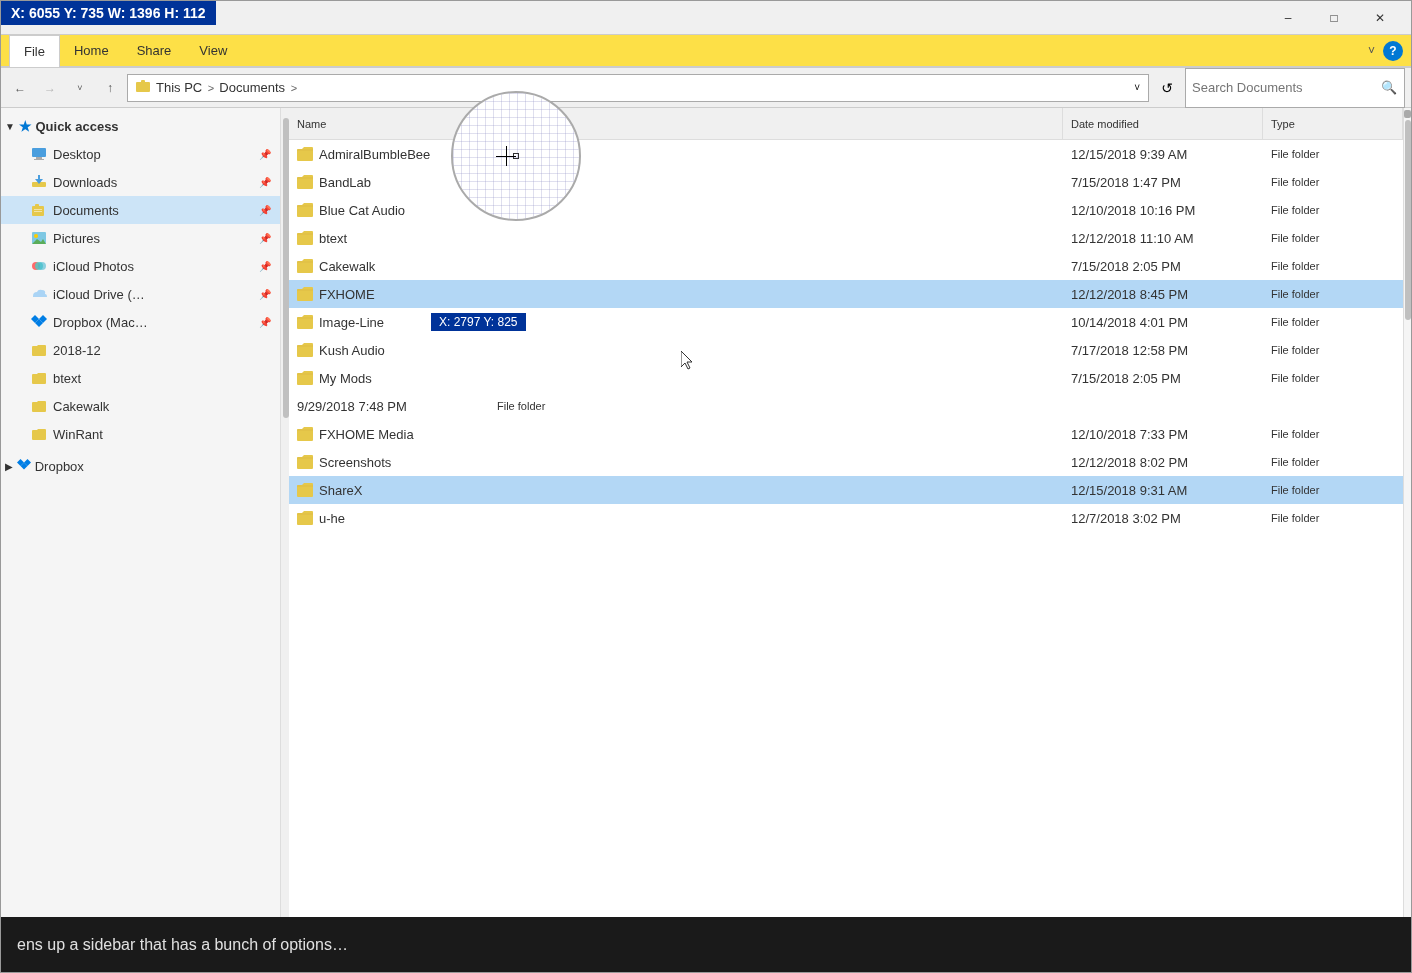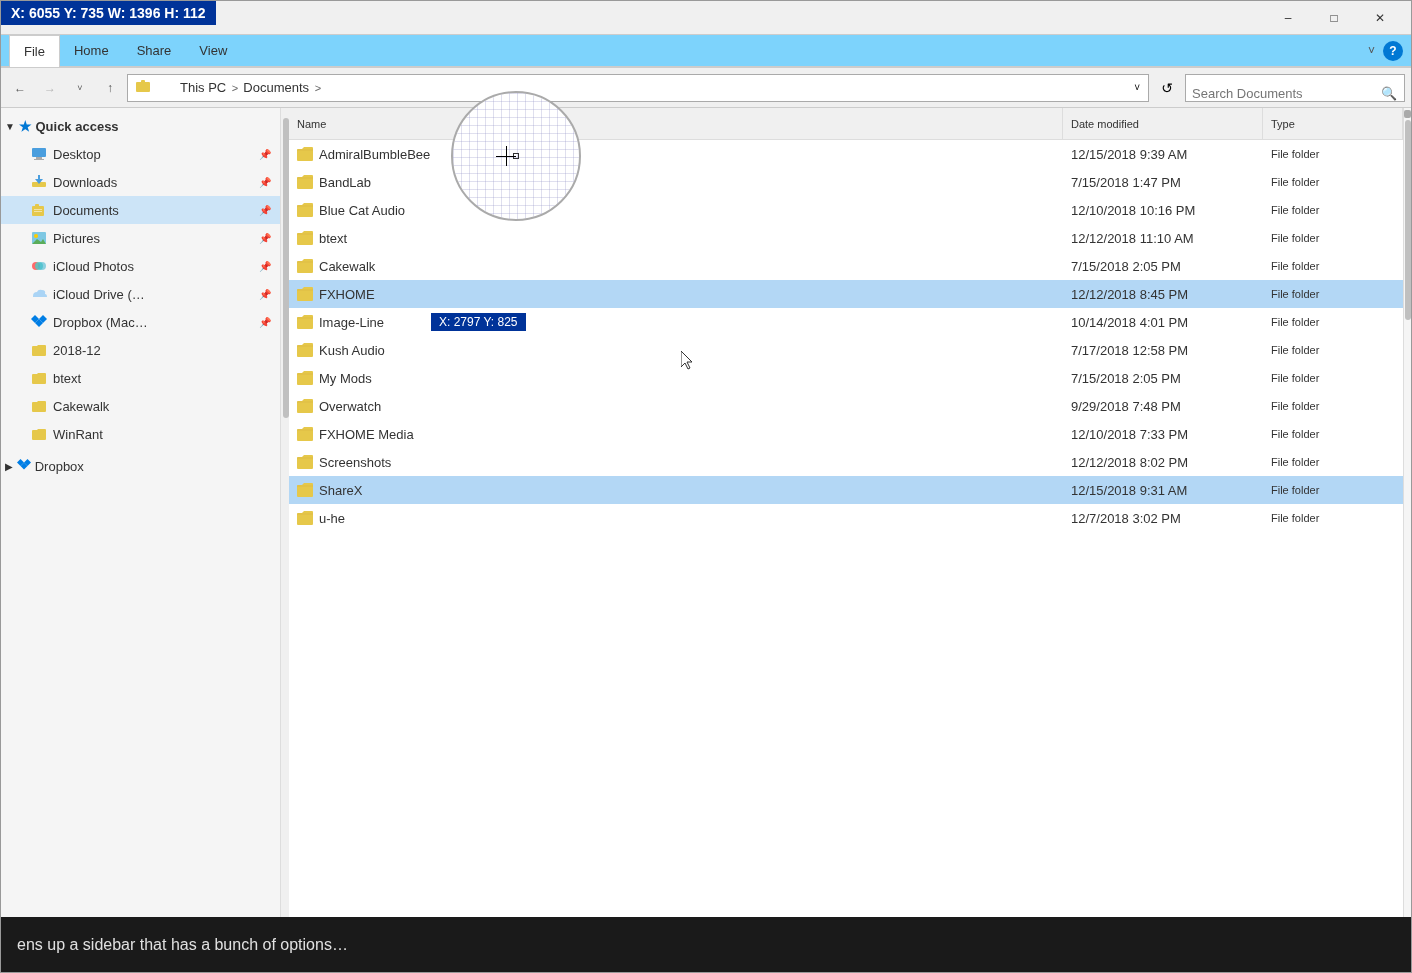--- a/index.html
+++ b/index.html
@@ -72,21 +72,21 @@
       display: flex;
       align-items: center;
       justify-content: center;
       cursor: pointer;
       font-size: 12px;
       color: #333;
     }
 
     
     .ribbon {
-      background: #7dd3fc;
+      background: #fde047;
       border-bottom: 1px solid #ccc;
       flex-shrink: 0;
     }
 
     .ribbon-tabs {
       display: flex;
       align-items: center;
       padding: 0 8px;
       height: 32px;
       border-bottom: 1px solid #ccc;
@@ -168,24 +168,24 @@
       align-items: center;
       justify-content: center;
       cursor: pointer;
       border: none;
       background: transparent;
       font-size: 14px;
     }
 
     .search-box {
       width: 220px;
-      height: 28px;
+      height: 40px;
       border: 1px solid #aaa;
       display: flex;
-      align-items: flex-end;
+      align-items: center;
       background: white;
       padding: 0 6px;
     }
 
     .search-box input {
       border: none;
       outline: none;
       flex: 1;
       font-size: 13px;
       color: #888;
@@ -517,21 +517,21 @@
     <button class="nav-btn" style="font-size:9px;">˅</button>
     <button class="nav-btn">↑</button>
 
     <div class="address-input">
       <span style="margin-right:4px;">
         <svg width="16" height="16" viewBox="0 0 16 16">
             <rect x="0" y="4" width="14" height="10" rx="1" fill="#e6c84a"></rect>
             <rect x="5" y="2" width="4" height="3" rx="1" fill="#e6c84a"></rect>
           </svg>
       </span>
-      <span style="color:#333; font-size:13px;margin-left:24px;">
+      <span style="color:#333; font-size:13px;">
         <span style="cursor:pointer;">This PC</span>
         <span class="breadcrumb-arrow"> &gt; </span>
         <span style="cursor:pointer;">Documents</span>
         <span class="breadcrumb-arrow"> &gt; </span>
       </span>
       <span style="margin-left:auto; font-size:10px; cursor:pointer;">˅</span>
     </div>
 
     <button class="address-refresh">↺</button>
 
@@ -816,27 +816,20 @@
                 <path d="M0 3 Q0 2 1 2 L5 2 L7 0 L15 0 Q16 0 16 1 L16 13 Q16 14 15 14 L1 14 Q0 14 0 13 Z" fill="#e6c84a"></path>
                 <path d="M0 3 L16 3" stroke="#d4b340" stroke-width="0.5"></path>
               </svg>
             <span>My Mods</span>
           </div>
           <div class="file-date-cell">7/15/2018 2:05 PM</div>
           <div class="file-type-cell">File folder</div>
         </div>
 
         <div class="file-row">
-          <div class="file-name-cell">
-            <svg width="16" height="14" viewBox="0 0 16 14" class="folder-svg">
-                <path d="M0 3 Q0 2 1 2 L5 2 L7 0 L15 0 Q16 0 16 1 L16 13 Q16 14 15 14 L1 14 Q0 14 0 13 Z" fill="#e6c84a"></path>
-                <path d="M0 3 L16 3" stroke="#d4b340" stroke-width="0.5"></path>
-              </svg>
-            <span>Overwatch</span>
-          </div>
           <div class="file-date-cell">9/29/2018 7:48 PM</div>
           <div class="file-type-cell">File folder</div>
         </div>
 
         <div class="file-row">
           <div class="file-name-cell">
             <svg width="16" height="14" viewBox="0 0 16 14" class="folder-svg">
                 <path d="M0 3 Q0 2 1 2 L5 2 L7 0 L15 0 Q16 0 16 1 L16 13 Q16 14 15 14 L1 14 Q0 14 0 13 Z" fill="#e6c84a"></path>
                 <path d="M0 3 L16 3" stroke="#d4b340" stroke-width="0.5"></path>
               </svg>

